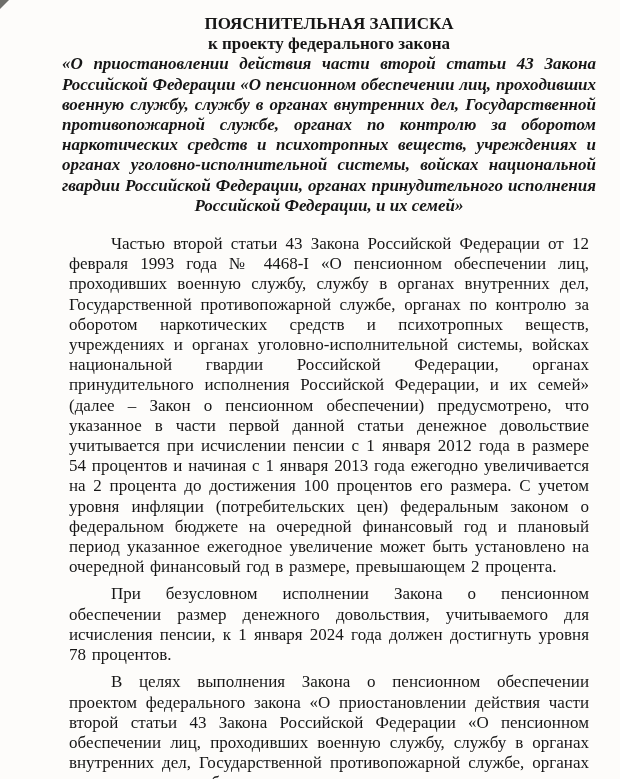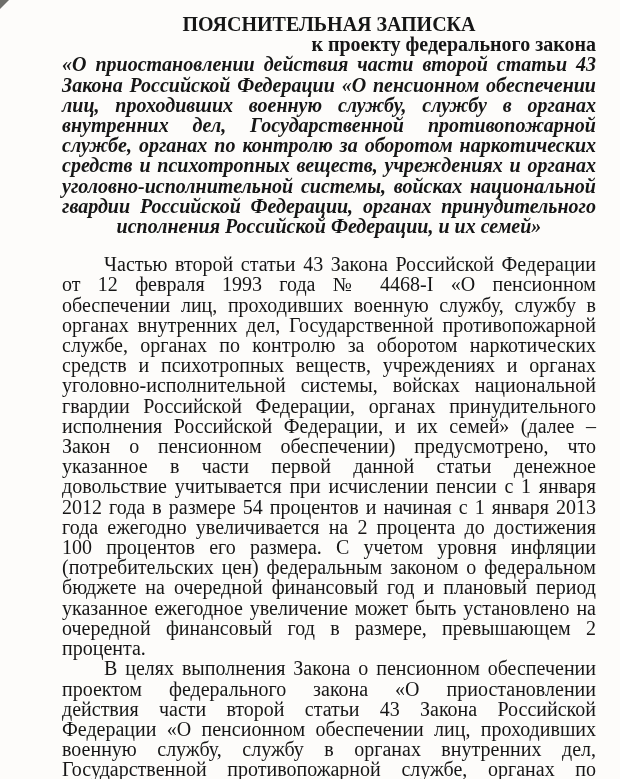--- a/index.html
+++ b/index.html
@@ -9,60 +9,61 @@
     background: #e8e8e6;
     font-family: "Liberation Serif", "DejaVu Serif", serif;
   }
   .page {
     position: relative;
     width: 620px;
     height: 779px;
     background: #fdfcfa;
     padding: 14px 24px 0 62px;
     color: #161616;
-    font-size: 20px;
+    font-size: 17px;
     line-height: 20.2px;
     overflow: hidden;
   }
   .scan-corner {
     position: absolute;
     left: 0; top: 0;
     width: 0; height: 0;
     border-top: 9px solid #4a4a46;
     border-right: 9px solid transparent;
     opacity: .8;
   }
   .title-block {
     font-weight: bold;
     text-align: center;
     margin: 0 0 18px 0;
   }
   .title-heading { text-align: center; }
-  .title-subheading { text-align: right; }
+  .title-subheading { text-align: center; }
   .title-law-name {
     text-align: justify;
     text-align-last: center;
     font-style: italic;
   }
   p.body-para {
-    margin: 0;
+    margin: 7px;
     text-align: justify;
     text-indent: 42px;
     word-spacing: 1.5px;
   }
 </style>
 </head>
 <body>
 
 <div class="page">
   <div class="scan-corner"></div>
 
   <div class="title-block">
     <div class="title-heading">ПОЯСНИТЕЛЬНАЯ ЗАПИСКА</div>
     <div class="title-subheading">к проекту федерального закона</div>
     <div class="title-law-name">«О приостановлении действия части второй статьи 43 Закона Российской Федерации «О пенсионном обеспечении лиц, проходивших военную службу, службу в органах внутренних дел, Государственной противопожарной службе, органах по контролю за оборотом наркотических средств и психотропных веществ, учреждениях и органах уголовно-исполнительной системы, войсках национальной гвардии Российской Федерации, органах принудительного исполнения Российской Федерации, и их семей»</div>
   </div>
 
   <p class="body-para">Частью второй статьи 43 Закона Российской Федерации от 12 февраля 1993 года № 4468-I «О пенсионном обеспечении лиц, проходивших военную службу, службу в органах внутренних дел, Государственной противопожарной службе, органах по контролю за оборотом наркотических средств и психотропных веществ, учреждениях и органах уголовно-исполнительной системы, войсках национальной гвардии Российской Федерации, органах принудительного исполнения Российской Федерации, и их семей» (далее – Закон о пенсионном обеспечении) предусмотрено, что указанное в части первой данной статьи денежное довольствие учитывается при исчислении пенсии с 1 января 2012 года в размере 54 процентов и начиная с 1 января 2013 года ежегодно увеличивается на 2 процента до достижения 100 процентов его размера. С учетом уровня инфляции (потребительских цен) федеральным законом о федеральном бюджете на очередной финансовый год и плановый период указанное ежегодное увеличение может быть установлено на очередной финансовый год в размере, превышающем 2 процента.</p>
 
+  <p class="body-para">При безусловном исполнении Закона о пенсионном обеспечении размер денежного довольствия, учитываемого для исчисления пенсии, к 1 января 2024 года должен достигнуть уровня 78 процентов.</p>
 
   <p class="body-para"><span>В целях выполнения Закона о пенсионном обеспечении проектом федерального закона «О приостановлении действия части второй статьи 43 Закона Российской Федерации «О пенсионном обеспечении лиц, проходивших военную службу, службу в органах внутренних дел, Государственной противопожарной службе, органах по контролю за оборотом наркотических средств и психотропных веществ, учреждениях и органах уголовно-исполнительной системы, войсках национальной гвардии Российской Федерации, органах принудительного исполнения Российской Федерации, и их семей» (далее соответственно – законопроект, лица, проходившие военную и приравненную к ней службу)</span> </p>
 </div>
 
 </body></html>

